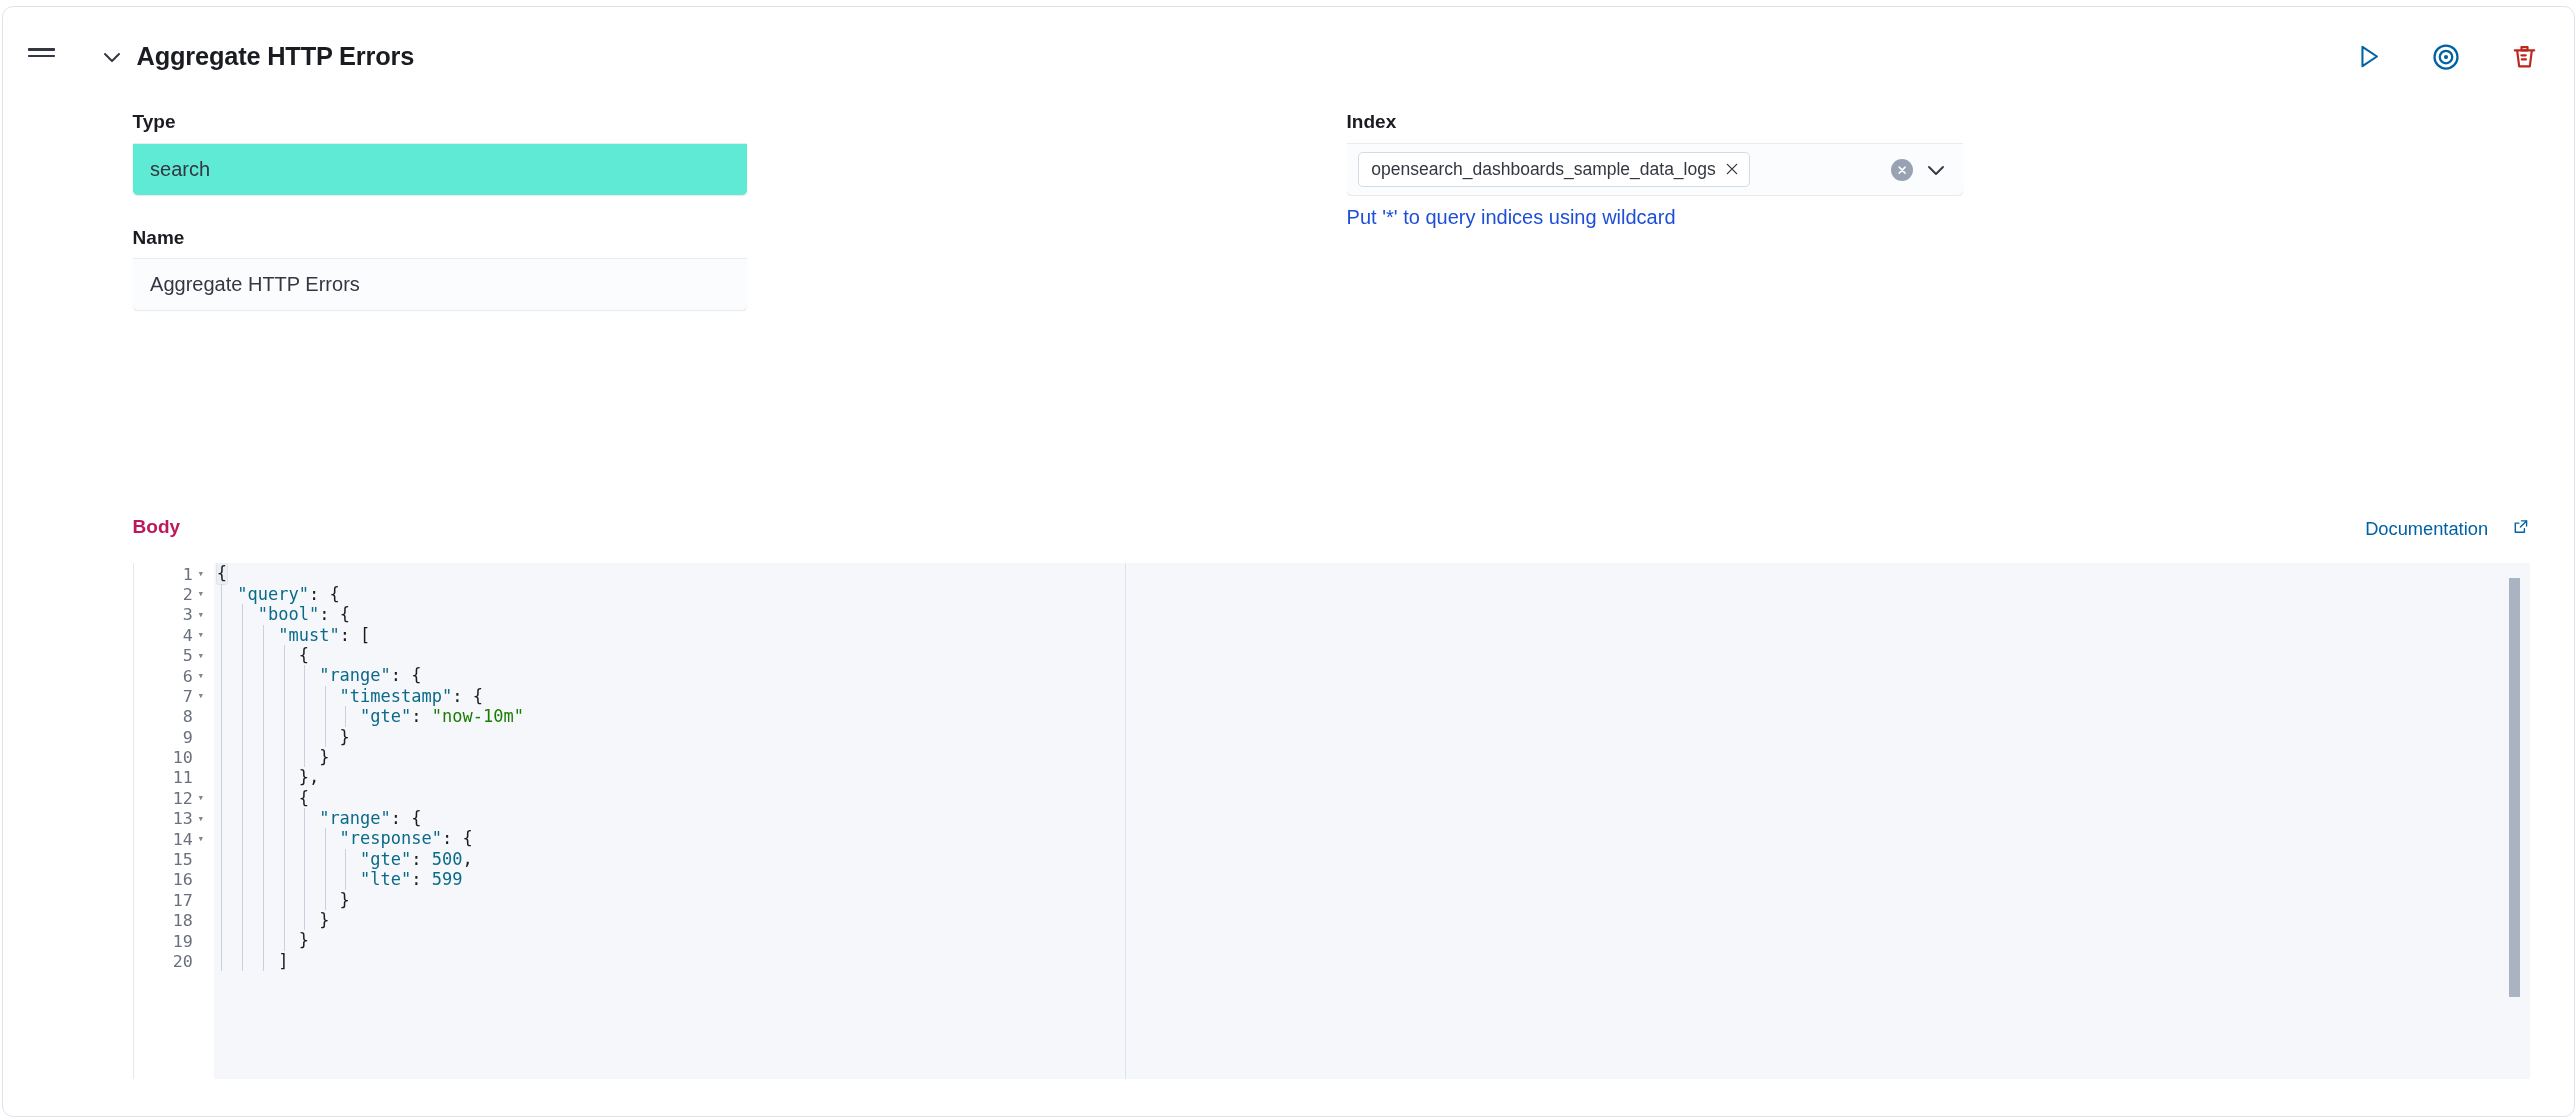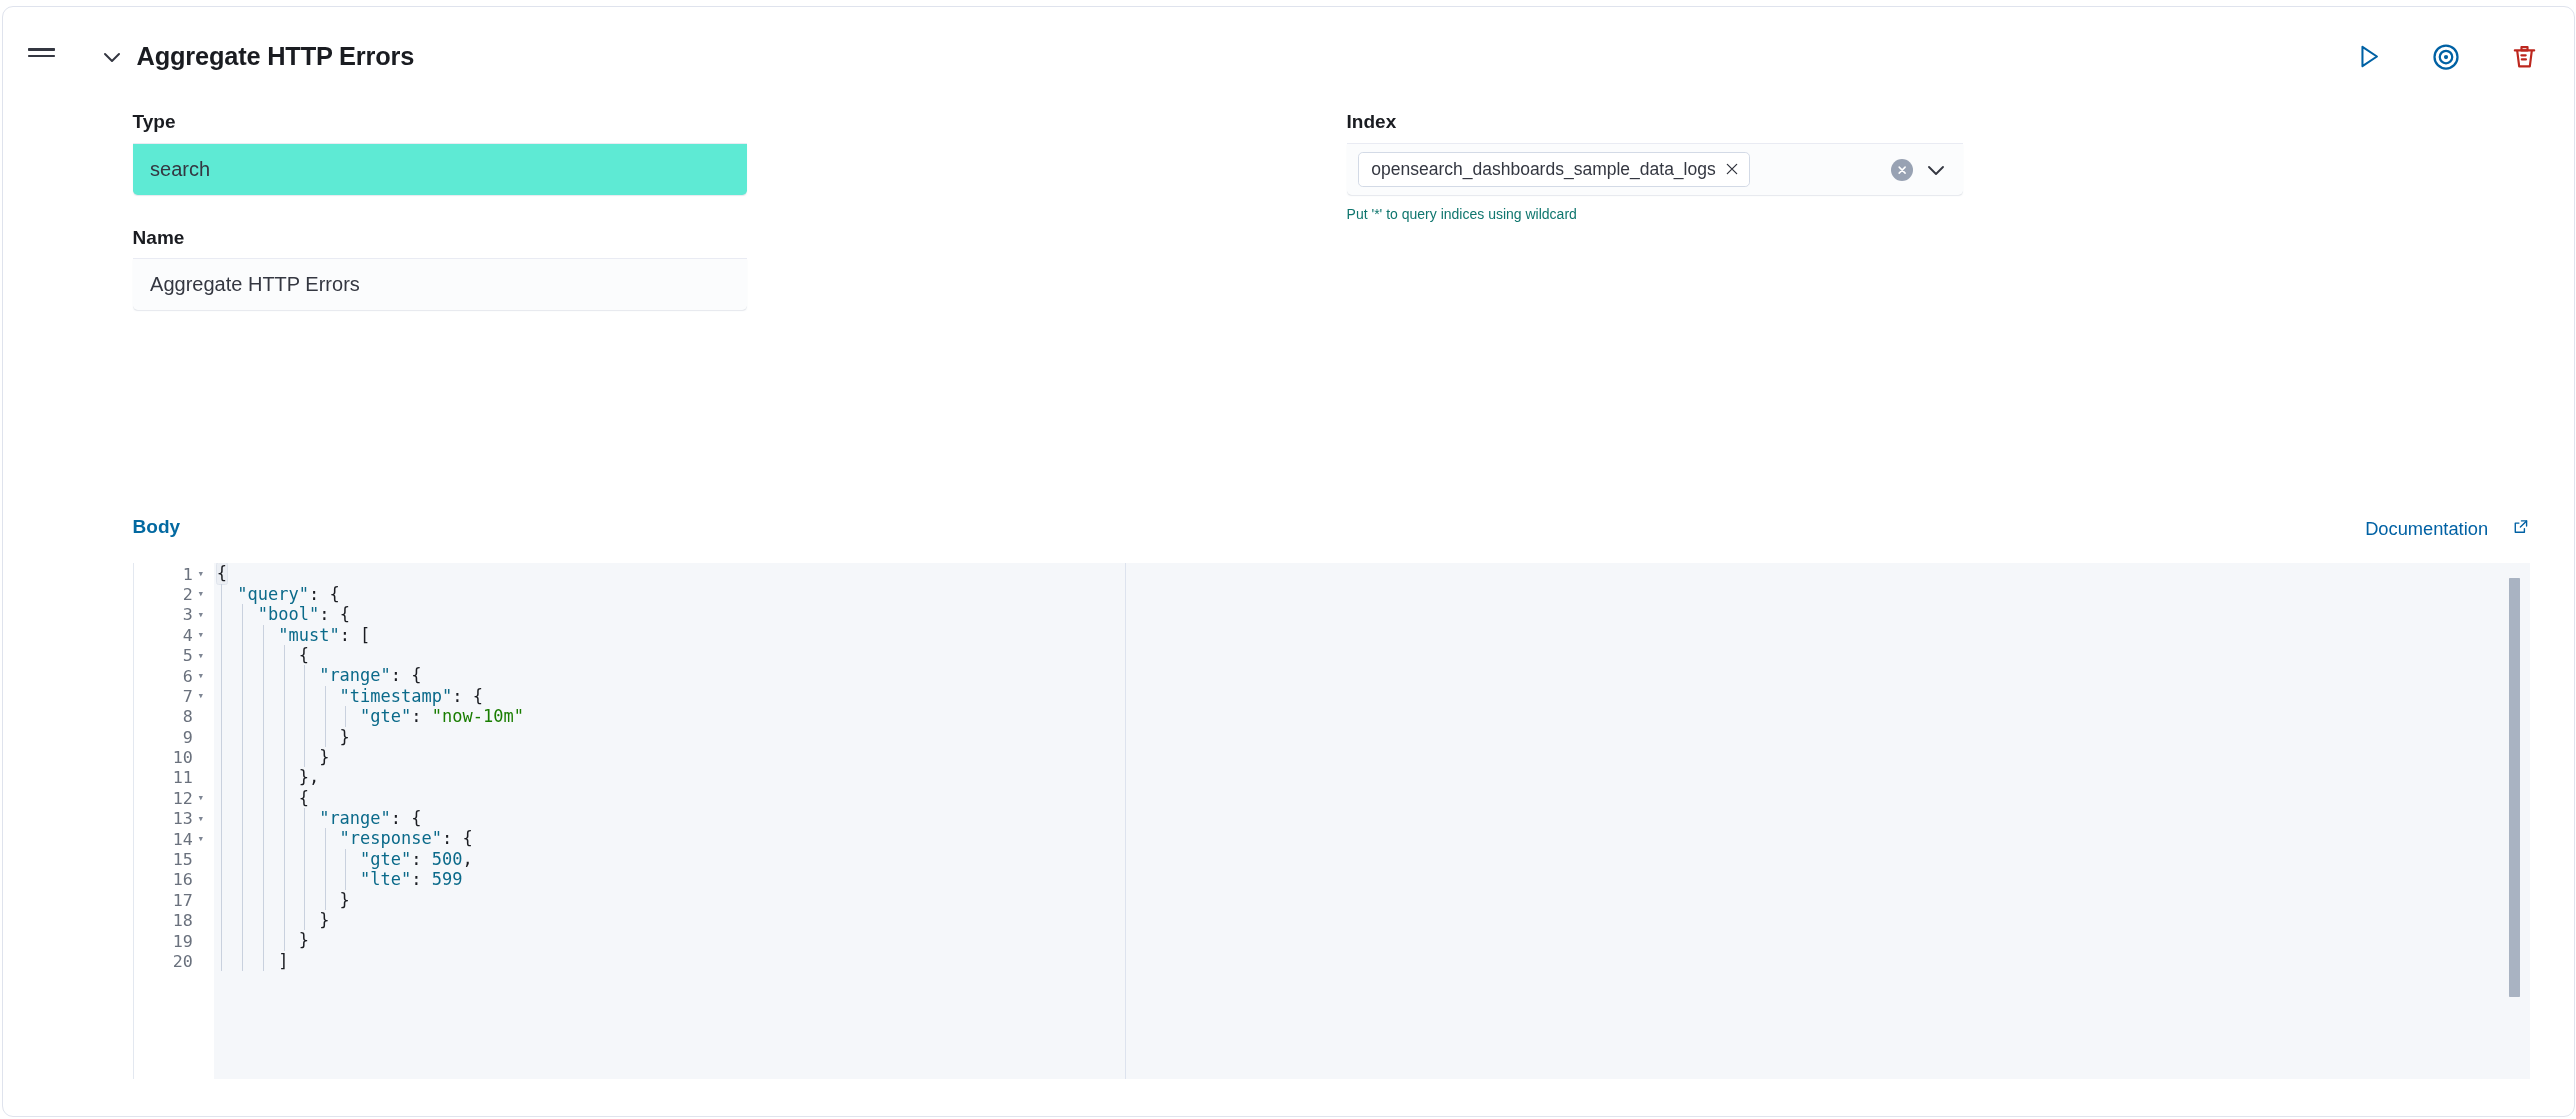--- a/index.html
+++ b/index.html
@@ -92,22 +92,22 @@
     display: flex;
     align-items: center;
     padding: 0 17.5px;
     font-size: 20px;
     color: #343741;
     width: 614px;
     cursor: text;
   }
   .field-box.readonly { background: #5eead4; color: #343741; }
   .field-hint {
-    font-size: 14px;
-    color: #0f766e;
+    font-size: 20px;
+    color: #1d4ed8;
     margin-top: 11px;
   }
   .field-gap { height: 33px; }
 
   
   .combo-box {
     position: relative;
     width: 616px;
     height: 52px;
     background: #fbfcfd;
@@ -156,21 +156,21 @@
     position: absolute;
     left: 130px; top: 509px;
     width: 2397px;
   }
   .body-head {
     position: relative;
     height: 35px;
   }
   .body-label {
     position: absolute; left: 0; top: 0;
-    font-size: 19px; font-weight: 700; color: #0369a1;
+    font-size: 19px; font-weight: 700; color: #be185d;
   }
   .doc-link {
     position: absolute; right: 0; top: 1.6px;
     display: flex; align-items: center; gap: 24px;
     font-size: 18.3px; color: #0061a4;
     cursor: pointer;
     text-decoration: none;
   }
 
   .editor {

